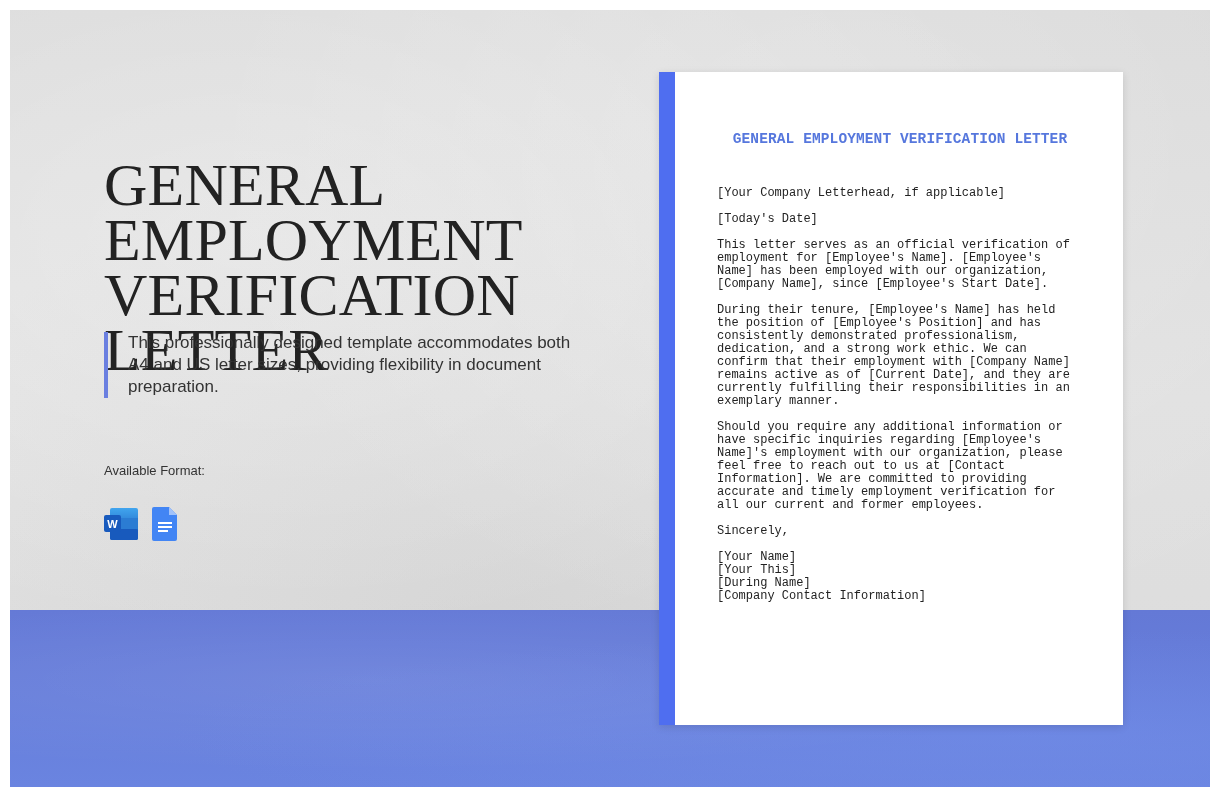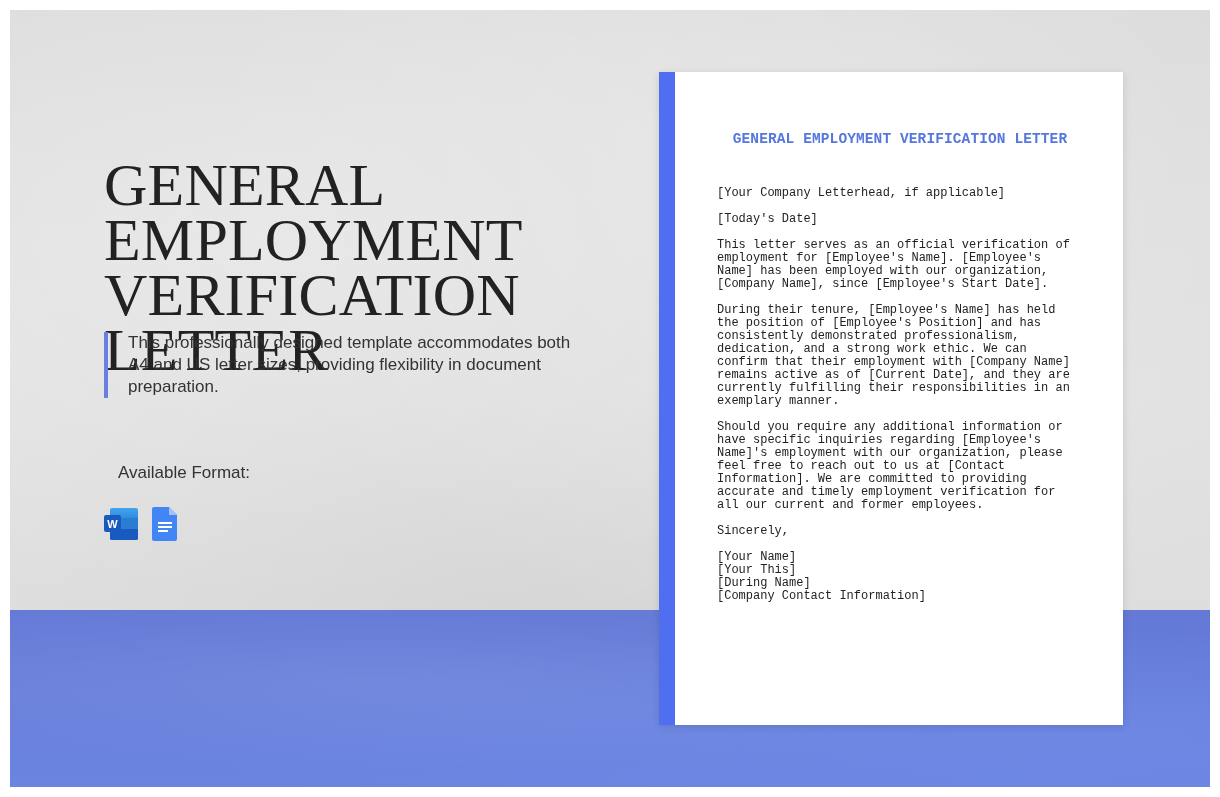--- a/index.html
+++ b/index.html
@@ -30,22 +30,22 @@
     font-family: "Liberation Serif", serif; font-size: 60px; line-height: 55px;
     color: #222222; letter-spacing: 0.2px; font-weight: normal;
   }
   .desc {
     position: absolute; left: 94px; top: 322px; width: 480px;
     border-left: 4px solid #6a7fe0; padding-left: 20px;
     font-family: "Liberation Sans", sans-serif; font-size: 17px; line-height: 22px;
     color: #333333;
   }
   .formats-label {
-    position: absolute; left: 108px; top: 453px;
-    font-size: 17px; color: #333333;
+    position: absolute; left: 94px; top: 453px;
+    font-size: 13px; color: #333333;
   }
   .formats {
     position: absolute; left: 93px; top: 496px; display: flex; gap: 13px;
   }
   .fmt-icon { width: 36px; height: 36px; position: relative; cursor: pointer; }
 
   .doc {
     position: absolute; left: 649px; top: 62px; width: 464px; height: 653px;
     background: #ffffff; box-shadow: 0 2px 8px rgba(0,0,0,0.12);
   }

